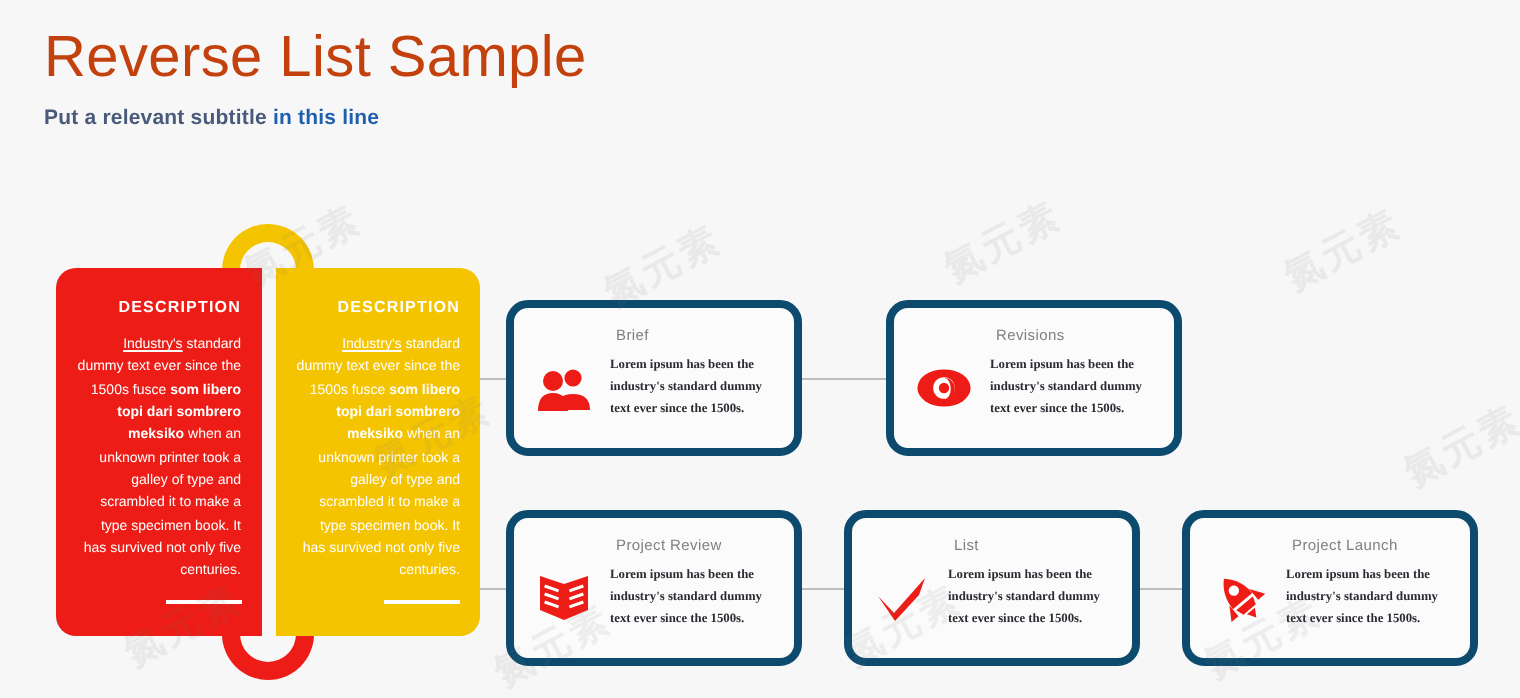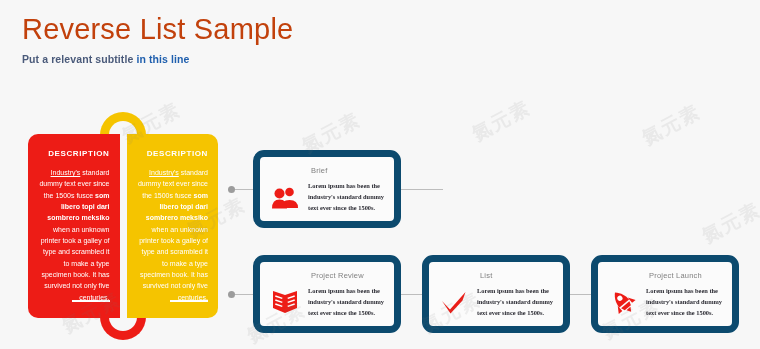--- a/index.html
+++ b/index.html
@@ -64,21 +64,21 @@
     position: absolute;
     inset: 0;
     z-index: 4;
   }
 
   
   .panel-group {
     position: absolute;
     left: 28px;
     top: 134px;
-    width: 190px;
+    width: 212px;
     height: 184px;
   }
   .ring {
     position: absolute;
     left: 50%;
     width: 46px;
     height: 46px;
     margin-left: -23px;
     border-radius: 50%;
     box-sizing: border-box;
@@ -166,21 +166,21 @@
     flex: 0 0 auto;
   }
   .link-stub { width: 18px; }
   .link-mid  { width: 21px; }
 
   
   .card {
     width: 148px;
     height: 78px;
     box-sizing: border-box;
-    border: 7px solid #0c4a6e;
+    border: 4px solid #0c4a6e;
     border-radius: 11px;
     background: #fbfbfb;
     position: relative;
     padding: 9px 9px 0 9px;
     display: flex;
     flex-direction: column;
   }
   .card-title {
     font-size: 7.5px;
     color: #808080;
@@ -274,20 +274,34 @@
         </div>
         <div class="card-text">Lorem ipsum has been the industry's standard dummy text ever since the 1500s.</div>
       </div>
     </div>
 
     <div class="link link-mid"></div>
 
 
     <div class="link link-mid"></div>
 
+    <div class="card">
+      <div class="card-title">Revisions</div>
+      <div class="card-row">
+        <div class="card-icon">
+          <svg width="28" height="22" viewBox="0 0 28 22">
+            <ellipse cx="14" cy="11" rx="13.3" ry="9.3" fill="#ED1C16"></ellipse>
+            <circle cx="14" cy="11" r="5.4" fill="#ffffff"></circle>
+            <path d="M14 5.9 a5.4 5.4 0 0 1 0 10.8 a3.4 5.4 0 0 0 0 -10.8 z" fill="#ED1C16"></path>
+            <circle cx="14" cy="11" r="2.6" fill="#ED1C16"></circle>
+          </svg>
+        </div>
+        <div class="card-text">Lorem ipsum has been the industry's standard dummy text ever since the 1500s.</div>
+      </div>
+    </div>
   </div>
 
   <div class="row row-2">
     <div class="node-dot"></div>
     <div class="link link-stub"></div>
 
     <div class="card">
       <div class="card-title">Project Review</div>
       <div class="card-row">
         <div class="card-icon">

